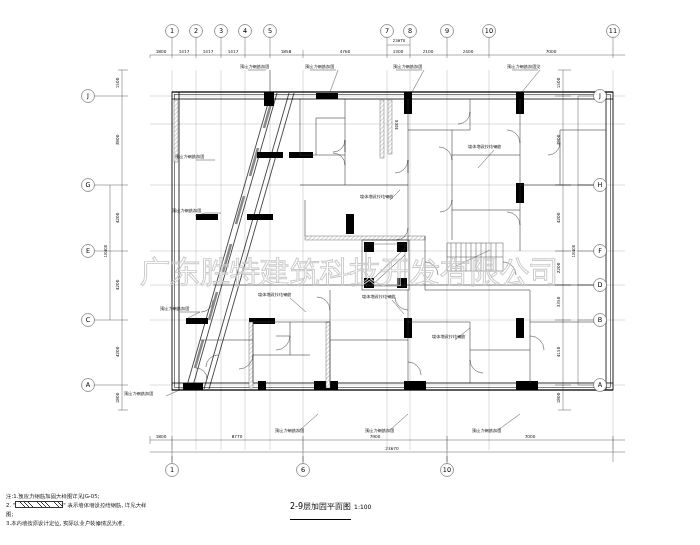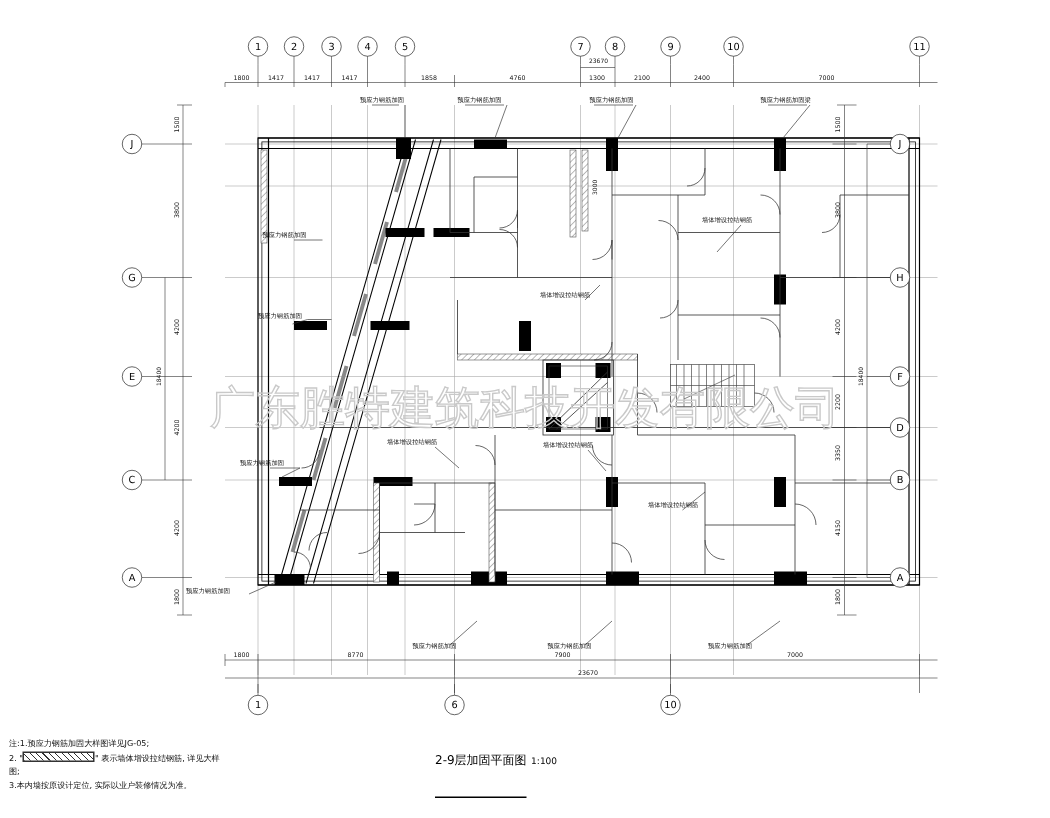--- a/index.html
+++ b/index.html
@@ -18,21 +18,21 @@
   }
   .notes div{white-space:nowrap;}
   .notes .hatchbox{
     display:inline-block;width:46px;height:5px;vertical-align:-1px;
     border:0.6px solid #333;
     background:repeating-linear-gradient(45deg,#333 0 0.5px,transparent 0.5px 3px);
   }
   .title-blk{
     position:absolute;left:290px;top:494px;
   }
-  .title-blk .t1{font-size:8px;border-bottom:1.1px solid #000;padding-bottom:19px;display:inline-block;}
+  .title-blk .t1{font-size:8px;border-bottom:1.1px solid #000;padding-bottom:7px;display:inline-block;}
   .title-blk .t2{font-size:6px;display:inline-block;margin-left:3px;}
 </style>
 </head>
 <body>
 
 <div id="sheet">
 
   <svg id="plan" width="700" height="545" viewBox="0 0 700 545">
     <defs>
       <pattern id="hatchWall" width="4" height="4" patternUnits="userSpaceOnUse" patternTransform="rotate(45)">

